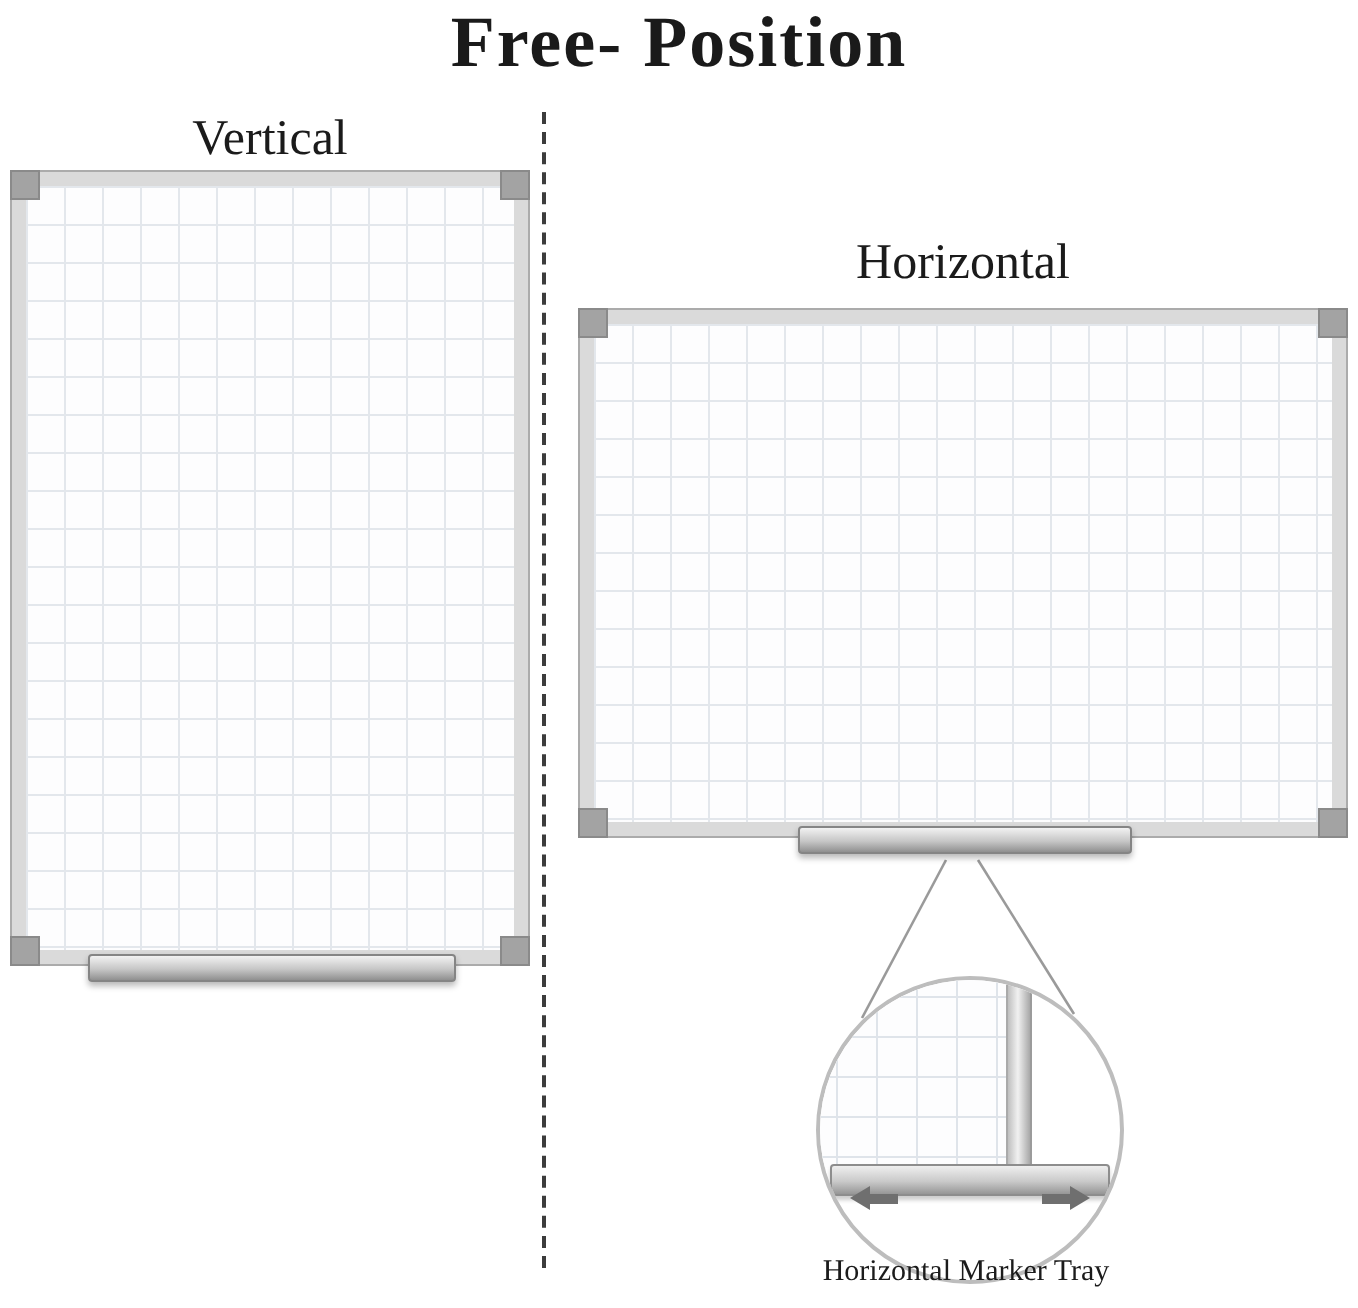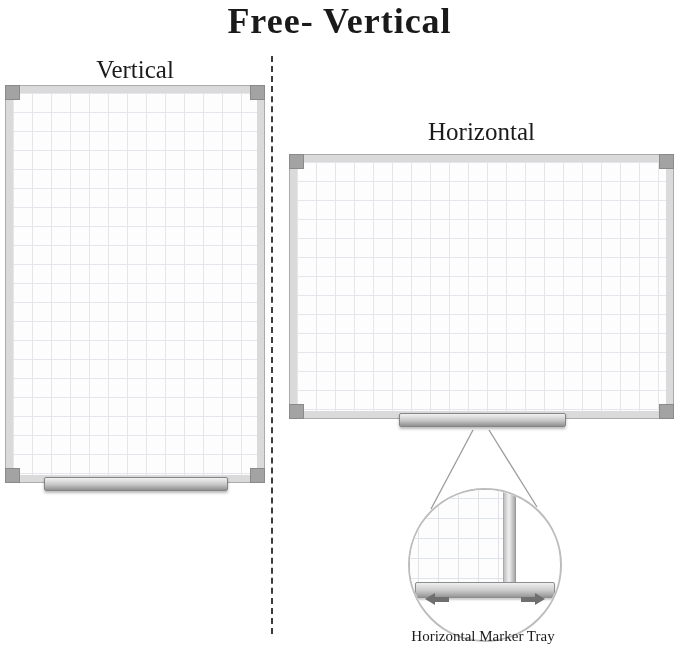--- a/index.html
+++ b/index.html
@@ -65,21 +65,21 @@
   .arrow-right{right:15px;top:103px;}
 
   .caption{position:absolute;left:333px;width:300px;top:628px;text-align:center;
            font-size:15px;color:#1b1b1b;}
 </style>
 </head>
 <body>
 
 <div class="page">
 
-  <div class="title">Free- Vertical</div>
+  <div class="title">Free- Position</div>
 
   <div class="section-label label-horizontal">Horizontal</div>
 
   <div class="section-label label-vertical">Vertical</div>
 
   <div class="divider"></div>
 
   <div class="board board-vertical">
     <div class="surface"></div>
     <div class="cap tl"></div>

